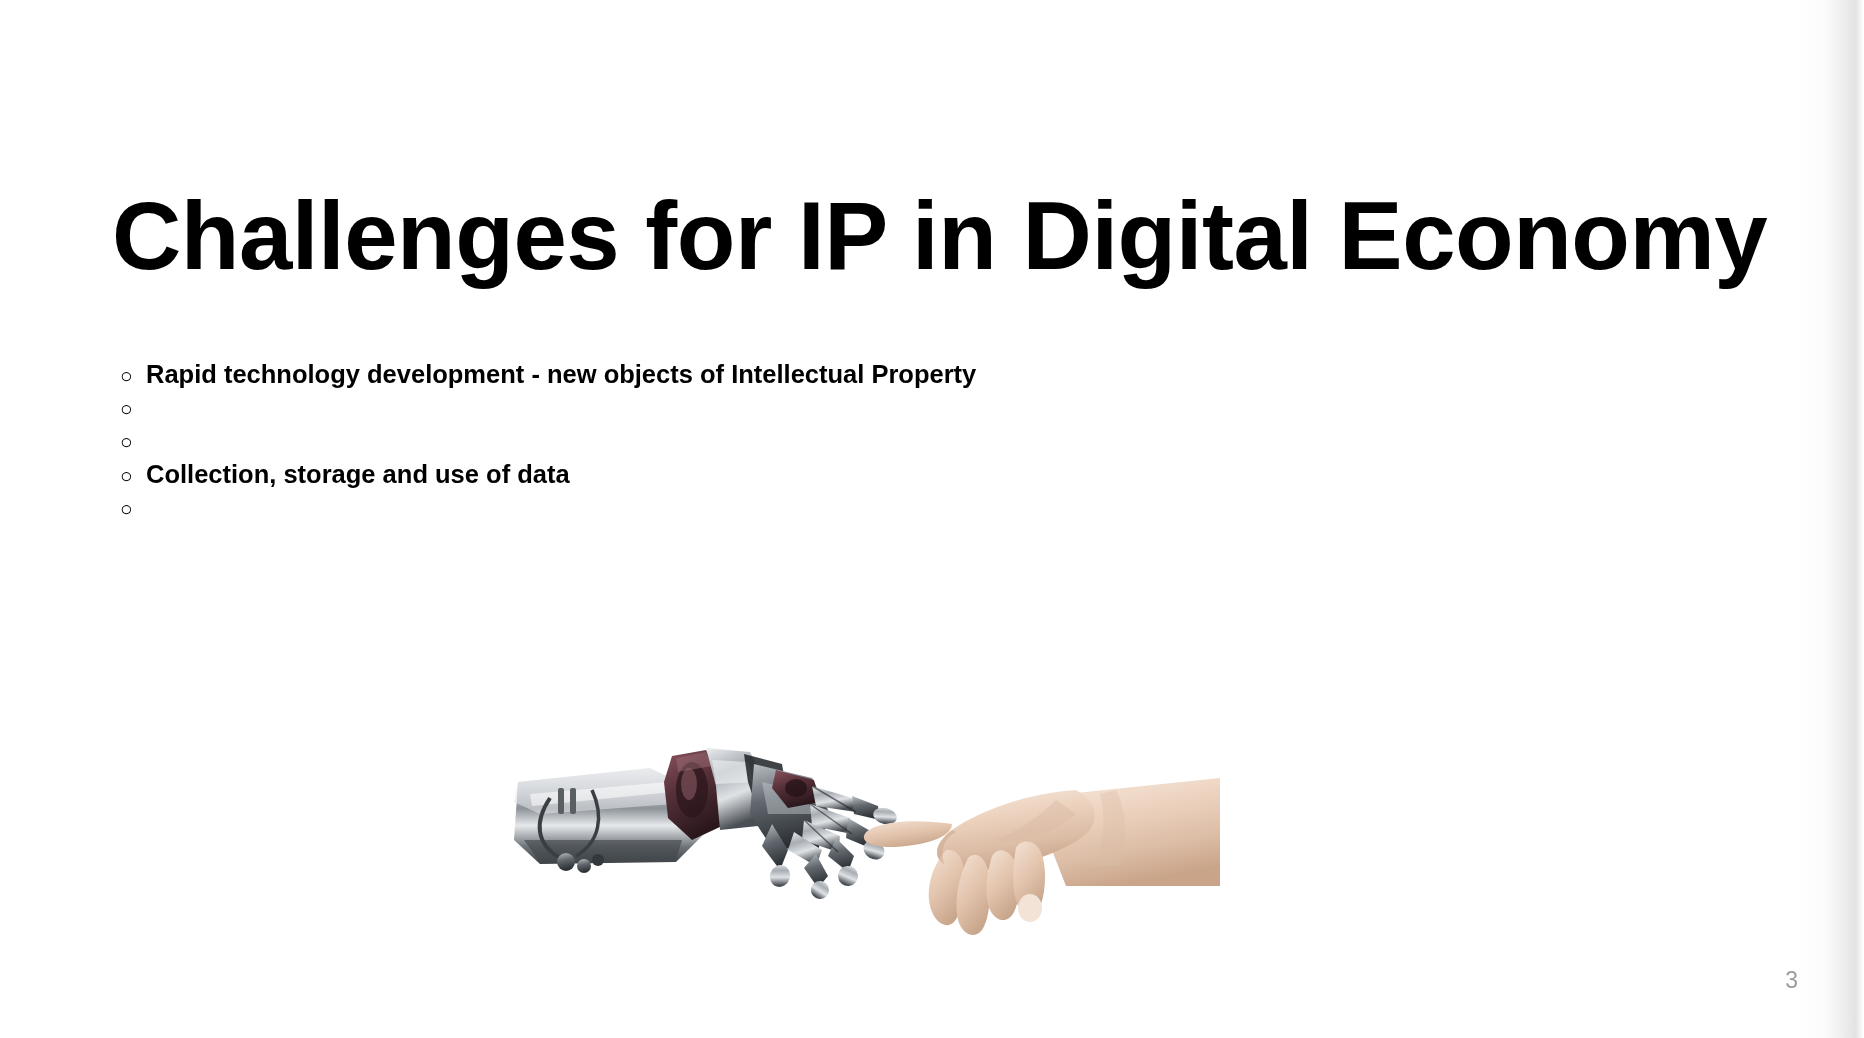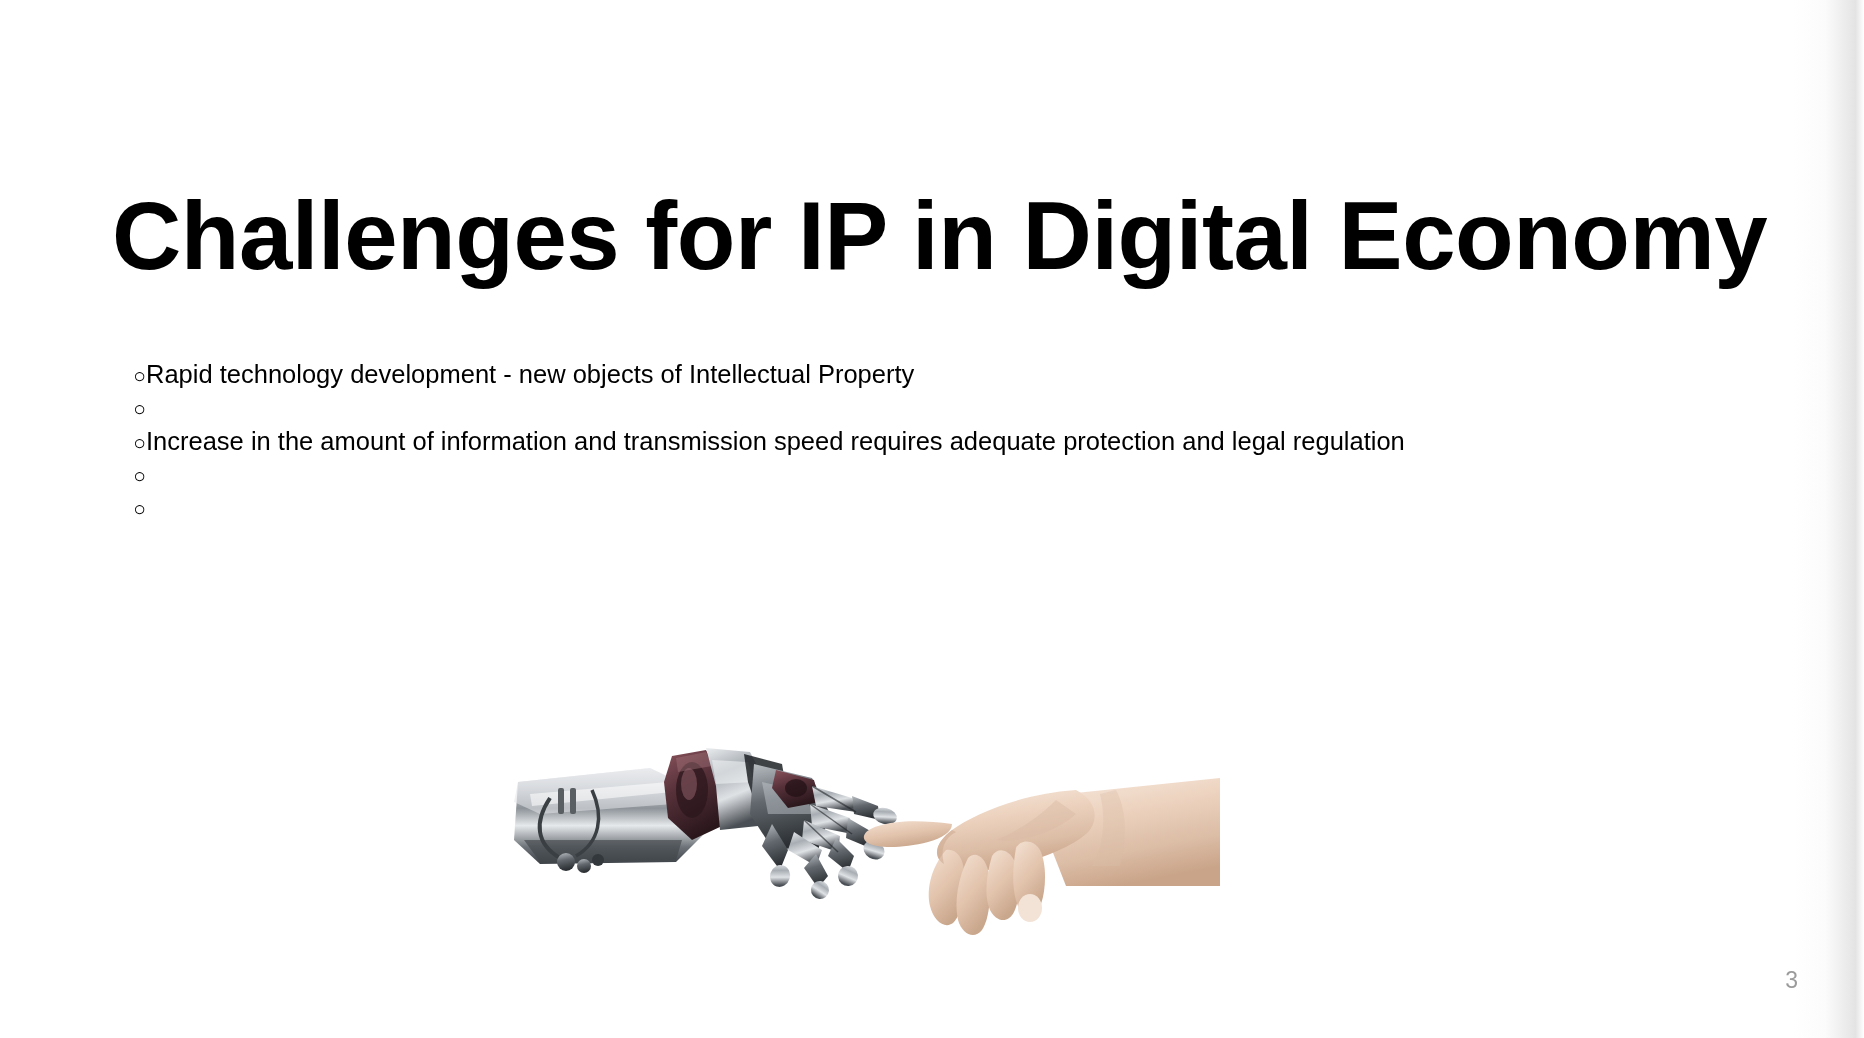--- a/index.html
+++ b/index.html
@@ -11,21 +11,20 @@
   body {
     font-family: "Liberation Sans", sans-serif;
     -webkit-font-smoothing: antialiased;
   }
   #slide {
     position: relative;
     width: 1864px;
     height: 1038px;
     background: #ffffff;
     overflow: hidden;
-    text-align: right;
   }
   
   #right-edge-gradient {
     position: absolute;
     top: 0;
     right: 0;
     width: 70px;
     height: 100%;
     background: linear-gradient(to right, rgba(255,255,255,0) 0%, rgba(240,240,240,0.25) 45%, rgba(226,226,226,0.95) 88%, #ffffff 100%);
     pointer-events: none;
@@ -61,20 +60,21 @@
   }
   .bullet-marker {
     flex: 0 0 auto;
     width: 26px;
     font-size: 21px;
     line-height: 33px;
     color: #000000;
   }
   .bullet-text {
     flex: 0 1 auto;
+    font-weight: bold;
   }
   #hands-image {
     position: absolute;
     left: 500px;
     top: 690px;
     width: 720px;
     height: 260px;
   }
   #hands-image svg {
     display: block;
@@ -102,25 +102,25 @@
       <span class="bullet-marker">○</span>
       <span class="bullet-text">Rapid technology development - new objects of Intellectual Property</span>
     </li>
 
     <li class="bullet-row">
       <span class="bullet-marker">○</span>
     </li>
 
     <li class="bullet-row">
       <span class="bullet-marker">○</span>
-      <span class="bullet-text">Increase in the amount of information and transmission speed requires adequate protection and legal regulation</span>
-    </li>
-
-    <li class="bullet-row">
-      <span class="bullet-marker">○</span>
+    </li>
+
+    <li class="bullet-row">
+      <span class="bullet-marker">○</span>
+      <span class="bullet-text">Collection, storage and use of data</span>
     </li>
 
     <li class="bullet-row">
       <span class="bullet-marker">○</span>
     </li>
 
   </ul>
 
   <div id="hands-image">
     <svg viewBox="0 0 720 260" xmlns="http://www.w3.org/2000/svg" aria-hidden="true">

